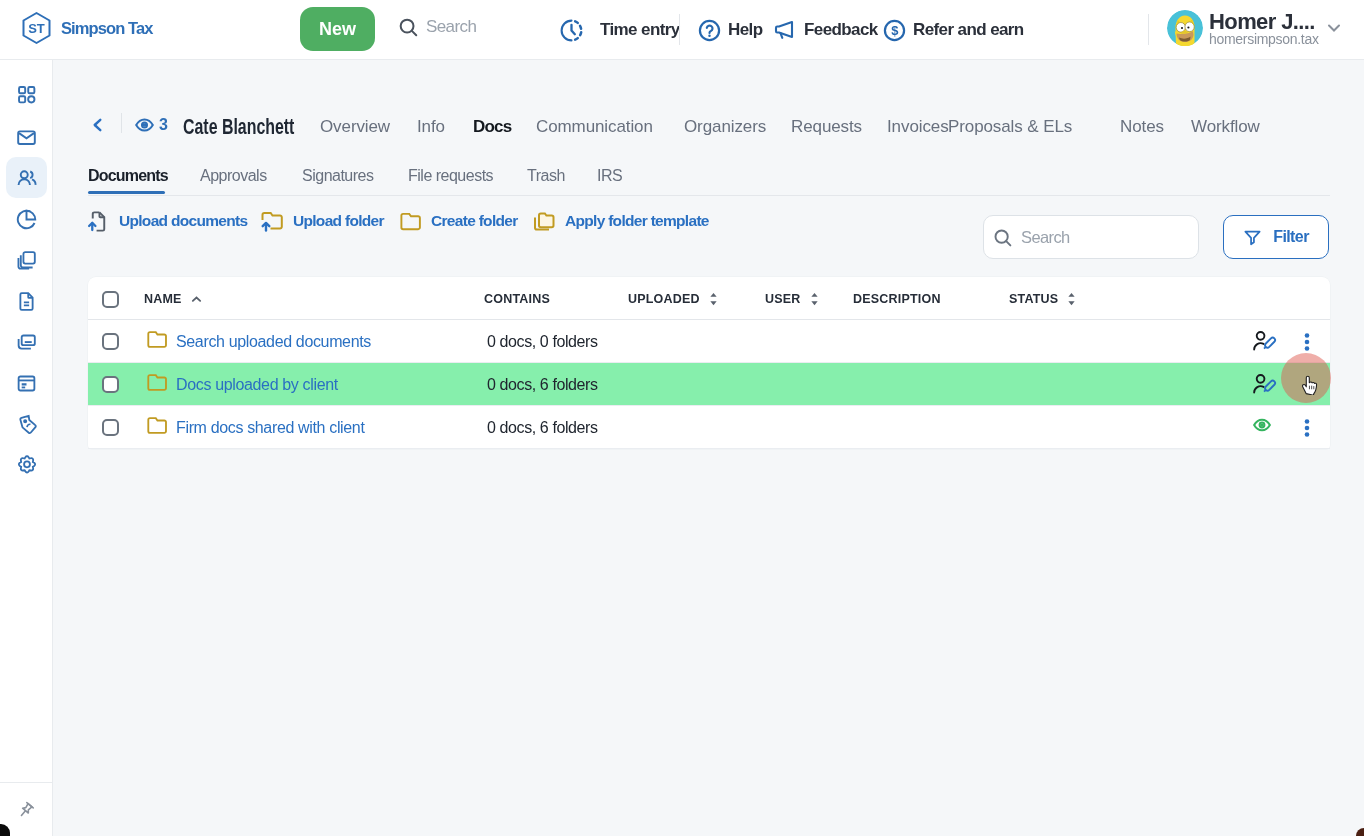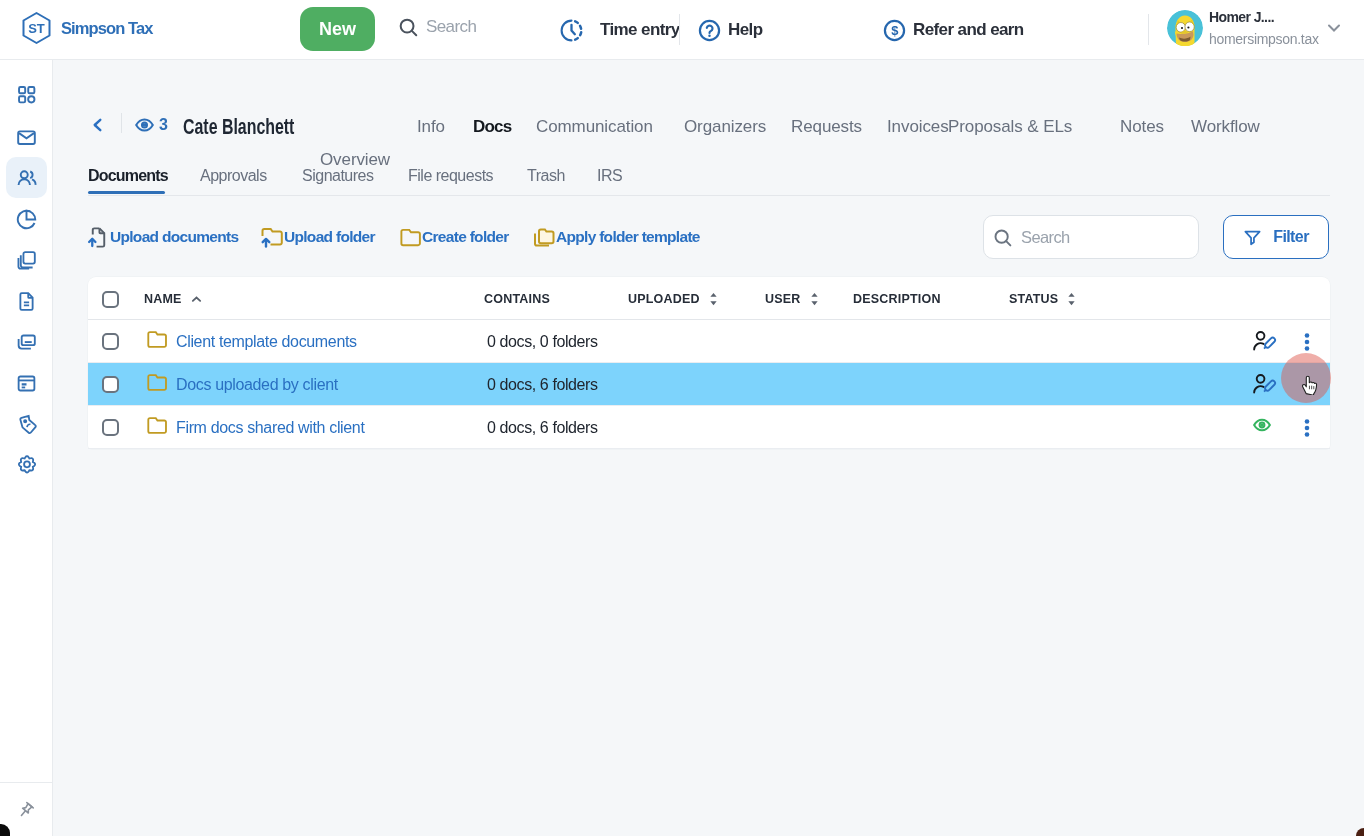--- a/index.html
+++ b/index.html
@@ -8,42 +8,42 @@
 
 #topbar { position:absolute; left:0; top:0; width:1364px; height:60px; background:#ffffff; border-bottom:1px solid #e8ebee; z-index:5; }
 #logo-hex { position:absolute; left:21px; top:11px; }
 #logo-text { position:absolute; left:61px; top:19px; font-size:16.5px; font-weight:bold; color:#2e6fb7; letter-spacing:-0.9px; }
 #btn-new { position:absolute; left:300px; top:7px; width:75px; height:44px; background:#4fae62; border-radius:13px; color:#fff; font-size:18px; font-weight:bold; text-align:center; line-height:44px; }
 #tb-search { position:absolute; left:397px; top:16px; display:flex; align-items:center; }
 #tb-search span { color:#9aa2ac; font-size:17px; margin-left:7px; letter-spacing:-0.6px; }
 .tb-item { position:absolute; top:0; height:60px; display:flex; align-items:center; gap:10px; font-size:17px; font-weight:bold; color:#2b303a; letter-spacing:-0.6px; }
 .tb-div { position:absolute; top:14px; width:1px; height:31px; background:#e3e6ea; }
 #avatar { position:absolute; left:1167px; top:10px; width:36px; height:36px; border-radius:50%; overflow:hidden; }
-#acct-name { position:absolute; left:1209px; top:9px; font-size:14px; font-weight:bold; color:#2b303a; letter-spacing:-0.6px; }
+#acct-name { position:absolute; left:1209px; top:9px; font-size:22px; font-weight:bold; color:#2b303a; letter-spacing:-0.6px; }
 #acct-sub { position:absolute; left:1209px; top:31px; font-size:14px; color:#8a919b; letter-spacing:-0.3px; }
 #acct-chev { position:absolute; left:1326px; top:20px; }
 
 #sidebar { position:absolute; left:0; top:60px; width:53px; height:776px; background:#ffffff; border-right:1px solid #e8ebee; z-index:4; }
 .side-ic { position:absolute; left:16px; }
 #side-active { position:absolute; left:6px; top:97px; width:41px; height:41px; background:#e9f1f9; border-radius:10px; }
 
 #chev-back { position:absolute; left:90px; top:117px; }
 #hdr-div { position:absolute; left:121px; top:113px; width:1px; height:20px; background:#e0e4e8; }
 #eye-blue { position:absolute; left:135px; top:117px; }
 #views-n { position:absolute; left:159px; top:116px; font-size:16px; font-weight:bold; color:#2e6fb7; }
 #client-name { position:absolute; left:183px; top:115px; font-size:21.5px; font-weight:bold; color:#1f2733; transform:scaleX(0.74); transform-origin:left; white-space:pre; }
 .tab1 { position:absolute; top:117px; font-size:17px; color:#68707e; letter-spacing:-0.1px; white-space:pre; }
 .tab1.on { color:#14191f; font-weight:bold; letter-spacing:-0.8px; }
 
 .tab2 { position:absolute; top:167px; font-size:16px; color:#68707e; letter-spacing:-0.5px; white-space:pre; }
 .tab2.on { color:#1a202a; font-weight:bold; letter-spacing:-0.8px; }
 #tab2-under { position:absolute; left:88px; top:191px; width:77px; height:3px; background:#2e6fb7; border-radius:2px; }
 #tab2-line { position:absolute; left:88px; top:195px; width:1242px; height:1px; background:#e4e7eb; }
 
-.tool { position:absolute; top:220px; height:34px; display:flex; align-items:center; font-size:15.5px; font-weight:bold; color:#2a70c2; letter-spacing:-0.7px; }
+.tool { position:absolute; top:204px; height:34px; display:flex; align-items:center; gap:9px; font-size:15.5px; font-weight:bold; color:#2a70c2; letter-spacing:-0.7px; }
 #flt-search { position:absolute; left:983px; top:215px; width:216px; height:44px; background:#fff; border:1px solid #dde2e7; border-radius:10px; display:flex; align-items:center; padding-left:8px; }
 #flt-search span { color:#9aa2ac; font-size:16.5px; margin-left:8px; letter-spacing:-0.6px; }
 #btn-filter { position:absolute; left:1223px; top:215px; width:106px; height:44px; background:#fff; border:1.5px solid #2a6fc0; border-radius:10px; display:flex; align-items:center; justify-content:center; gap:11px; color:#2a6fc0; font-size:16px; font-weight:bold; letter-spacing:-0.6px;text-align:right; }
 
 #tbl { position:absolute; left:88px; top:277px; width:1242px; background:#fff; border-radius:8px 8px 4px 4px; box-shadow:0 0 0 0.5px #eceff2; }
 .trow { position:relative; height:43px; border-bottom:1px solid #eaedf1; }
 #thead { height:43px; border-bottom:1px solid #e3e6ea; position:relative; }
 .th { position:absolute; top:15px; font-size:12.5px; font-weight:bold; color:#262d38; letter-spacing:0.2px; display:flex; align-items:center; gap:9px; }
 .cbox { position:absolute; left:14px; top:13px; width:17px; height:17px; border:2px solid #6a737e; border-radius:5px; background:#fff; }
 .rfold { position:absolute; left:58px; top:9px; }
@@ -88,20 +88,27 @@
     <span>Time entry</span>
   </div>
   <div class="tb-div" style="left:679px;"></div>
   <div class="tb-item" style="left:698px; gap:7px;">
     <svg width="23" height="23" viewBox="0 0 24 24" fill="none" stroke="#2667ae">
         <circle cx="12" cy="12" r="10" stroke-width="2.3"></circle>
         <path d="M9.2 9.2a3 3 0 1 1 4.2 3.4c-.9.4-1.4 1-1.4 1.9" stroke-width="2.3" stroke-linecap="round"></path>
         <circle cx="12" cy="17.5" r="1.3" fill="#2667ae" stroke="none"></circle>
       </svg>
     <span>Help</span>
+  </div>
+  <div class="tb-item" style="left:773px; gap:7px;">
+    <svg width="24" height="24" viewBox="0 0 24 24" fill="none" stroke="#2667ae" stroke-width="2.1" stroke-linejoin="round">
+        <path d="M19 4 6 8.5H4.2A1.2 1.2 0 0 0 3 9.7v3.6a1.2 1.2 0 0 0 1.2 1.2H6L19 19V4z"></path>
+        <path d="M7.5 15.2l1.8 4.6" stroke-linecap="round"></path>
+      </svg>
+    <span>Feedback</span>
   </div>
   <div class="tb-item" style="left:883px; gap:7px;">
     <svg width="23" height="23" viewBox="0 0 24 24" fill="none" stroke="#2667ae">
         <circle cx="12" cy="12" r="10" stroke-width="2.3"></circle>
         <text x="12" y="16.6" font-size="13.5" font-weight="bold" fill="#2667ae" stroke="none" text-anchor="middle" font-family="Liberation Sans">$</text>
       </svg>
     <span>Refer and earn</span>
   </div>
   <div class="tb-div" style="left:1148px;"></div>
   <svg id="avatar" width="36" height="36" viewBox="0 0 36 36">
@@ -191,21 +198,21 @@
     <path d="M12.5 3.5 5.5 10l7 6.5"></path>
   </svg>
 <div id="hdr-div"></div>
 <svg id="eye-blue" width="19" height="16" viewBox="0 0 24 20" fill="none" stroke="#2e6fb7" stroke-width="2.5">
     <path d="M1.5 10S5.5 3 12 3s10.5 7 10.5 7-4 7-10.5 7S1.5 10 1.5 10z"></path>
     <circle cx="12" cy="10" r="3.2"></circle>
     <circle cx="12" cy="10" r="1" fill="#2e6fb7"></circle>
   </svg>
 <div id="views-n">3</div>
 <div id="client-name">Cate Blanchett</div>
-<span class="tab1" style="left:320px;margin-top:33px;">Overview</span>
+<span class="tab1" style="left:320px;">Overview</span>
 <span class="tab1" style="left:417px;">Info</span>
 <span class="tab1 on" style="left:473px;">Docs</span>
 <span class="tab1" style="left:536px;">Communication</span>
 <span class="tab1" style="left:684px;">Organizers</span>
 <span class="tab1" style="left:791px;">Requests</span>
 <span class="tab1" style="left:887px;">Invoices</span>
 <span class="tab1" style="left:948px;">Proposals &amp; ELs</span>
 <span class="tab1" style="left:1120px;">Notes</span>
 <span class="tab1" style="left:1191px;">Workflow</span>
 
@@ -282,37 +289,37 @@
     <div class="th" style="left:921px;">STATUS <svg width="9" height="14" viewBox="0 0 10 16">
           <path d="M5 1 8.6 5.4H1.4z" fill="#59616c"></path>
           <path d="M5 15 8.6 10.6H1.4z" fill="#59616c"></path>
         </svg></div>
   </div>
   <div class="trow">
     <div class="cbox"></div>
     <svg class="rfold" width="22" height="21" viewBox="0 0 24 22" fill="none" stroke="#c19b22" stroke-width="2">
         <path d="M2.5 17.2V4.8A1.8 1.8 0 0 1 4.3 3h6.4l1.8 2.5H20a1.8 1.8 0 0 1 1.8 1.8v9.9A1.8 1.8 0 0 1 20 19H4.3a1.8 1.8 0 0 1-1.8-1.8z"></path>
       </svg>
-    <div class="rname">Client template documents</div>
+    <div class="rname">Search uploaded documents</div>
     <div class="rcontains">0 docs, 0 folders</div>
     <svg class="ricon1" width="26" height="24" viewBox="0 0 30 28" fill="none">
         <circle cx="11" cy="8" r="4.5" stroke="#15191e" stroke-width="2.2"></circle>
         <path d="M3.5 24a7.5 7.5 0 0 1 11-6.6" stroke="#15191e" stroke-width="2.2" stroke-linecap="round"></path>
         <g transform="rotate(45 20 18)">
           <rect x="17.2" y="8" width="5.6" height="14" rx="2.8" stroke="#2a70c2" stroke-width="2.2"></rect>
           <path d="M20 22v3" stroke="#2a70c2" stroke-width="2.2"></path>
         </g>
       </svg>
     <svg class="ricon2" width="10" height="23" viewBox="0 0 10 23">
         <circle cx="5" cy="4.5" r="2.3" fill="#2a70c2"></circle>
         <circle cx="5" cy="11" r="2.3" fill="#2a70c2"></circle>
         <circle cx="5" cy="17.5" r="2.3" fill="#2a70c2"></circle>
       </svg>
   </div>
-  <div class="trow" style="background:#7dd3fc;">
+  <div class="trow" style="background:#86efac;">
     <div class="cbox"></div>
     <svg class="rfold" width="22" height="21" viewBox="0 0 24 22" fill="none" stroke="#c19b22" stroke-width="2">
         <path d="M2.5 17.2V4.8A1.8 1.8 0 0 1 4.3 3h6.4l1.8 2.5H20a1.8 1.8 0 0 1 1.8 1.8v9.9A1.8 1.8 0 0 1 20 19H4.3a1.8 1.8 0 0 1-1.8-1.8z"></path>
       </svg>
     <div class="rname">Docs uploaded by client</div>
     <div class="rcontains">0 docs, 6 folders</div>
     <svg class="ricon1" width="26" height="24" viewBox="0 0 30 28" fill="none">
         <circle cx="11" cy="8" r="4.5" stroke="#15191e" stroke-width="2.2"></circle>
         <path d="M3.5 24a7.5 7.5 0 0 1 11-6.6" stroke="#15191e" stroke-width="2.2" stroke-linecap="round"></path>
         <g transform="rotate(45 20 18)">

